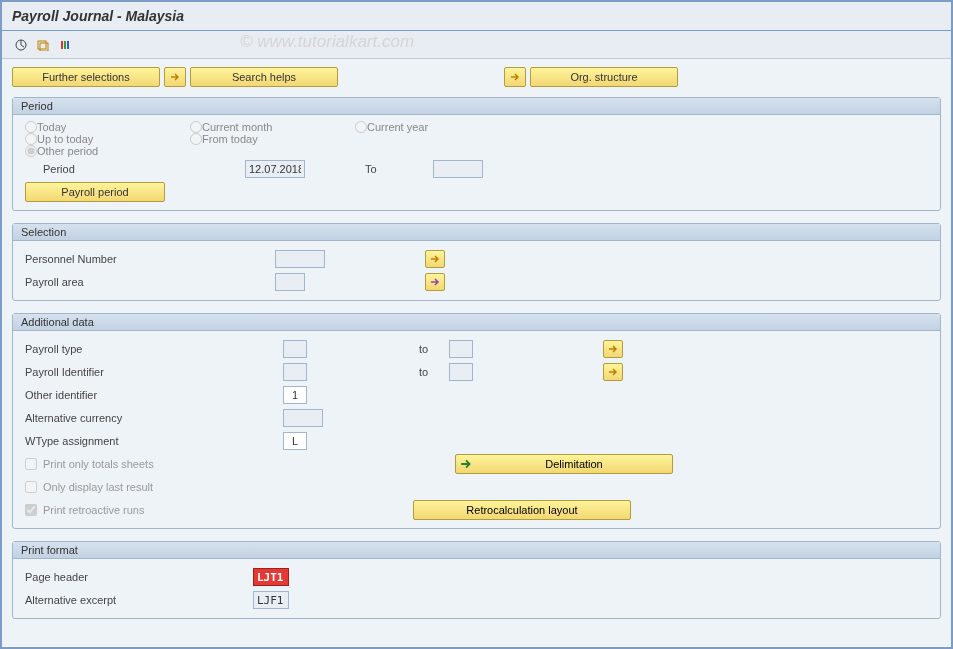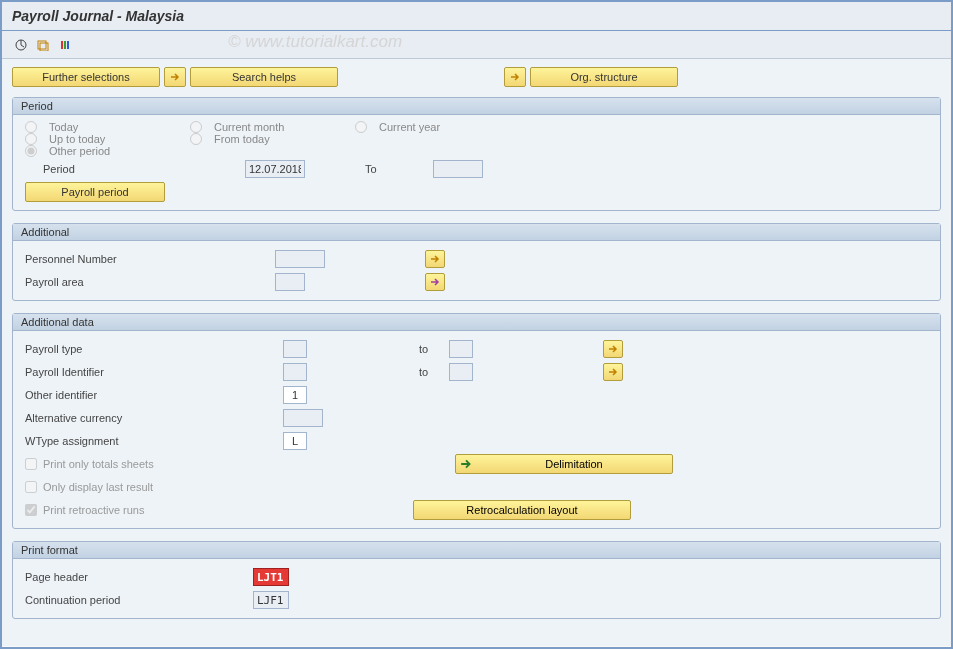--- a/index.html
+++ b/index.html
@@ -1,33 +1,33 @@
 <!DOCTYPE html>
 <html><head>
   <meta charset="utf-8">
   <style>
     * { box-sizing: border-box; margin: 0; padding: 0; font-family: Arial, sans-serif; font-size: 11px; }
     body { background: #f9f9f9; width: 953px; height: 649px; border: 2px solid #7a9cc6; overflow: hidden; }
     .title-bar { background: #e8edf3; border-bottom: 1px solid #7a9cc6; padding: 6px 10px; font-size: 14px; font-weight: bold; font-style: italic; color: #333; }
     .toolbar { background: #e8edf3; border-bottom: 1px solid #c0c9d8; padding: 4px 10px; display: flex; align-items: center; gap: 4px; height: 28px; }
     .toolbar-icon { width: 18px; height: 18px; display: inline-flex; align-items: center; justify-content: center; cursor: pointer; }
-    .watermark { position: absolute; left: 228px; top: 32px; color: #d5d5d5; font-size: 17px; font-style: italic; z-index: 10; pointer-events: none; }
+    .watermark { position: absolute; left: 240px; top: 32px; color: #d5d5d5; font-size: 17px; font-style: italic; z-index: 10; pointer-events: none; }
     .content { padding: 8px 10px; background: #eef3f8; height: calc(100% - 58px); overflow: hidden; }
     .btn-row { display: flex; gap: 4px; margin-bottom: 10px; }
     .btn { background: linear-gradient(#fef49a, #f3d774); border: 1px solid #b29d3c; border-radius: 2px; padding: 2px 10px; height: 20px; display: inline-flex; align-items: center; justify-content: center; cursor: pointer; color: #333; }
     .btn-small { width: 22px; padding: 0; }
     .btn-wide { width: 140px; }
     .btn-med { width: 148px; }
     .gap-left { margin-left: 162px; }
     .panel { border: 1px solid #a3b5cc; border-radius: 3px; margin-bottom: 12px; background: #eef3f8; }
     .panel-title { background: linear-gradient(#d6e1ed, #c2d2e3); border-bottom: 1px solid #a3b5cc; padding: 2px 8px; color: #333; font-size: 11px; }
     .panel-body { padding: 6px 12px; }
     .row { display: flex; align-items: center; min-height: 22px; margin: 1px 0; }
     .radio-grid { display: flex; flex-wrap: wrap; }
-    .radio-item { width: 165px; display: flex; align-items: center; gap: 12px; color: #888; }
+    .radio-item { width: 165px; display: flex; align-items: center; gap: 0; color: #888; }
     .radio-item.selected input { accent-color: #555; }
     .radio-item input { width: 12px; height: 12px; }
     .label { color: #444; width: 160px; display: inline-block; }
     .label.disabled { color: #999; }
     .indent { padding-left: 18px; }
     .input { border: 1px solid #a3b5cc; background: #fff; height: 18px; padding: 0 3px; color: #333; }
     .input.ro { background: #e9eef5; }
     .input.hl { background: #e53935; color: #fff; border: 1px solid #a02020; font-weight: bold; font-family: monospace; }
     .w70 { width: 60px; }
     .w50 { width: 50px; }
@@ -127,21 +127,21 @@
         <span class="to-label" style="margin-left:60px;">To</span>
         <input class="input ro w50" readonly="" style="">
       </div>
       <div class="row">
         <div class="btn btn-wide">Payroll period</div>
       </div>
     </div>
   </div>
 
   <div class="panel">
-    <div class="panel-title">Additional</div>
+    <div class="panel-title">Selection</div>
     <div class="panel-body">
       <div class="row">
         <span class="label" style="width:250px;">Personnel Number</span>
         <input class="input ro w50" readonly="" style="">
         <span class="arrow-btn sel-arrow-col">
             <svg viewBox="0 0 10 10">
               <path d="M1 5h7M5 2l3 3-3 3" stroke="#c08000" stroke-width="1.5" fill="none"></path>
             </svg>
           </span>
       </div>
@@ -217,19 +217,19 @@
   </div>
 
   <div class="panel">
     <div class="panel-title">Print format</div>
     <div class="panel-body">
       <div class="row">
         <span class="label" style="width:228px;">Page header</span>
         <input class="input hl" style="width: 36px;" value="LJT1">
       </div>
       <div class="row">
-        <span class="label" style="width:228px;">Continuation period</span>
+        <span class="label" style="width:228px;">Alternative excerpt</span>
         <input class="input ro" style="width: 36px; font-family: monospace;" value="LJF1">
       </div>
     </div>
   </div>
 
 </div>
 
 </body></html>

